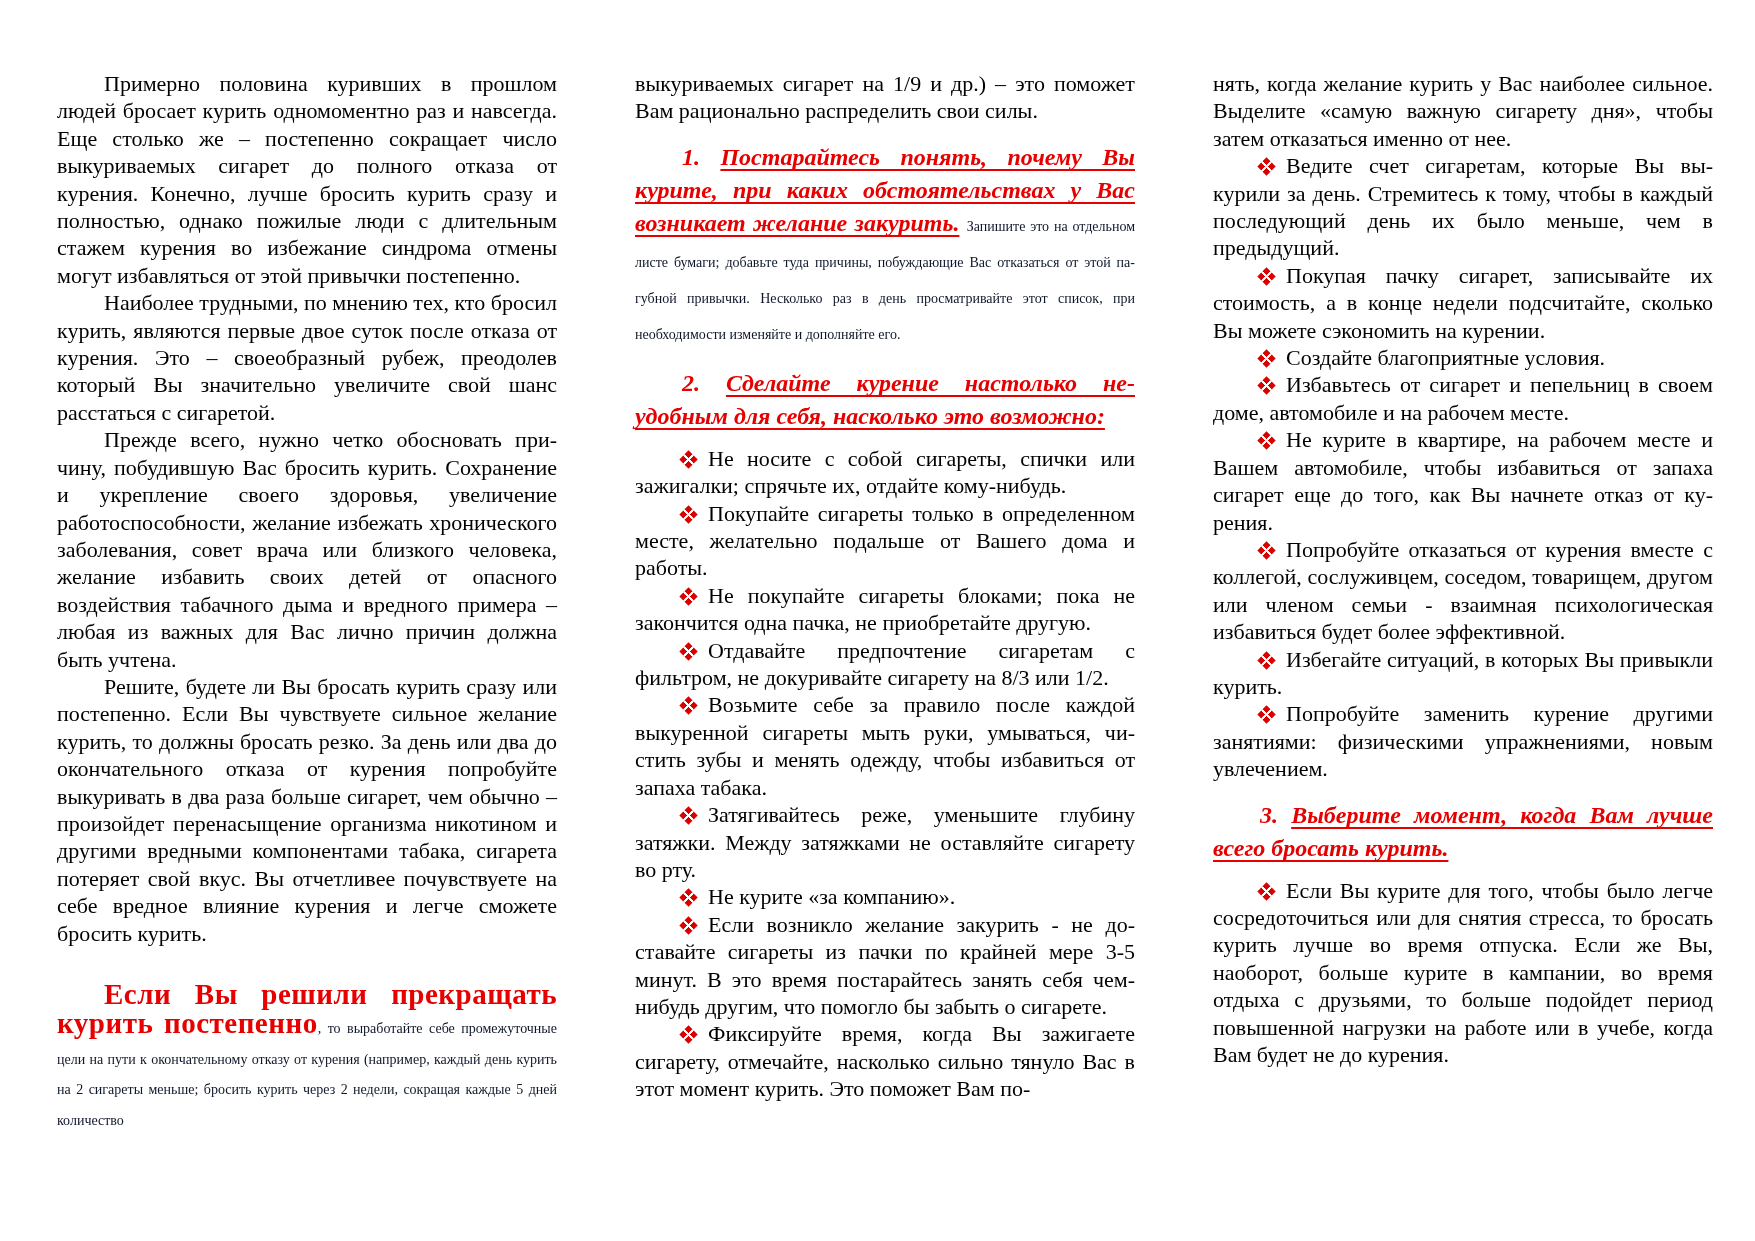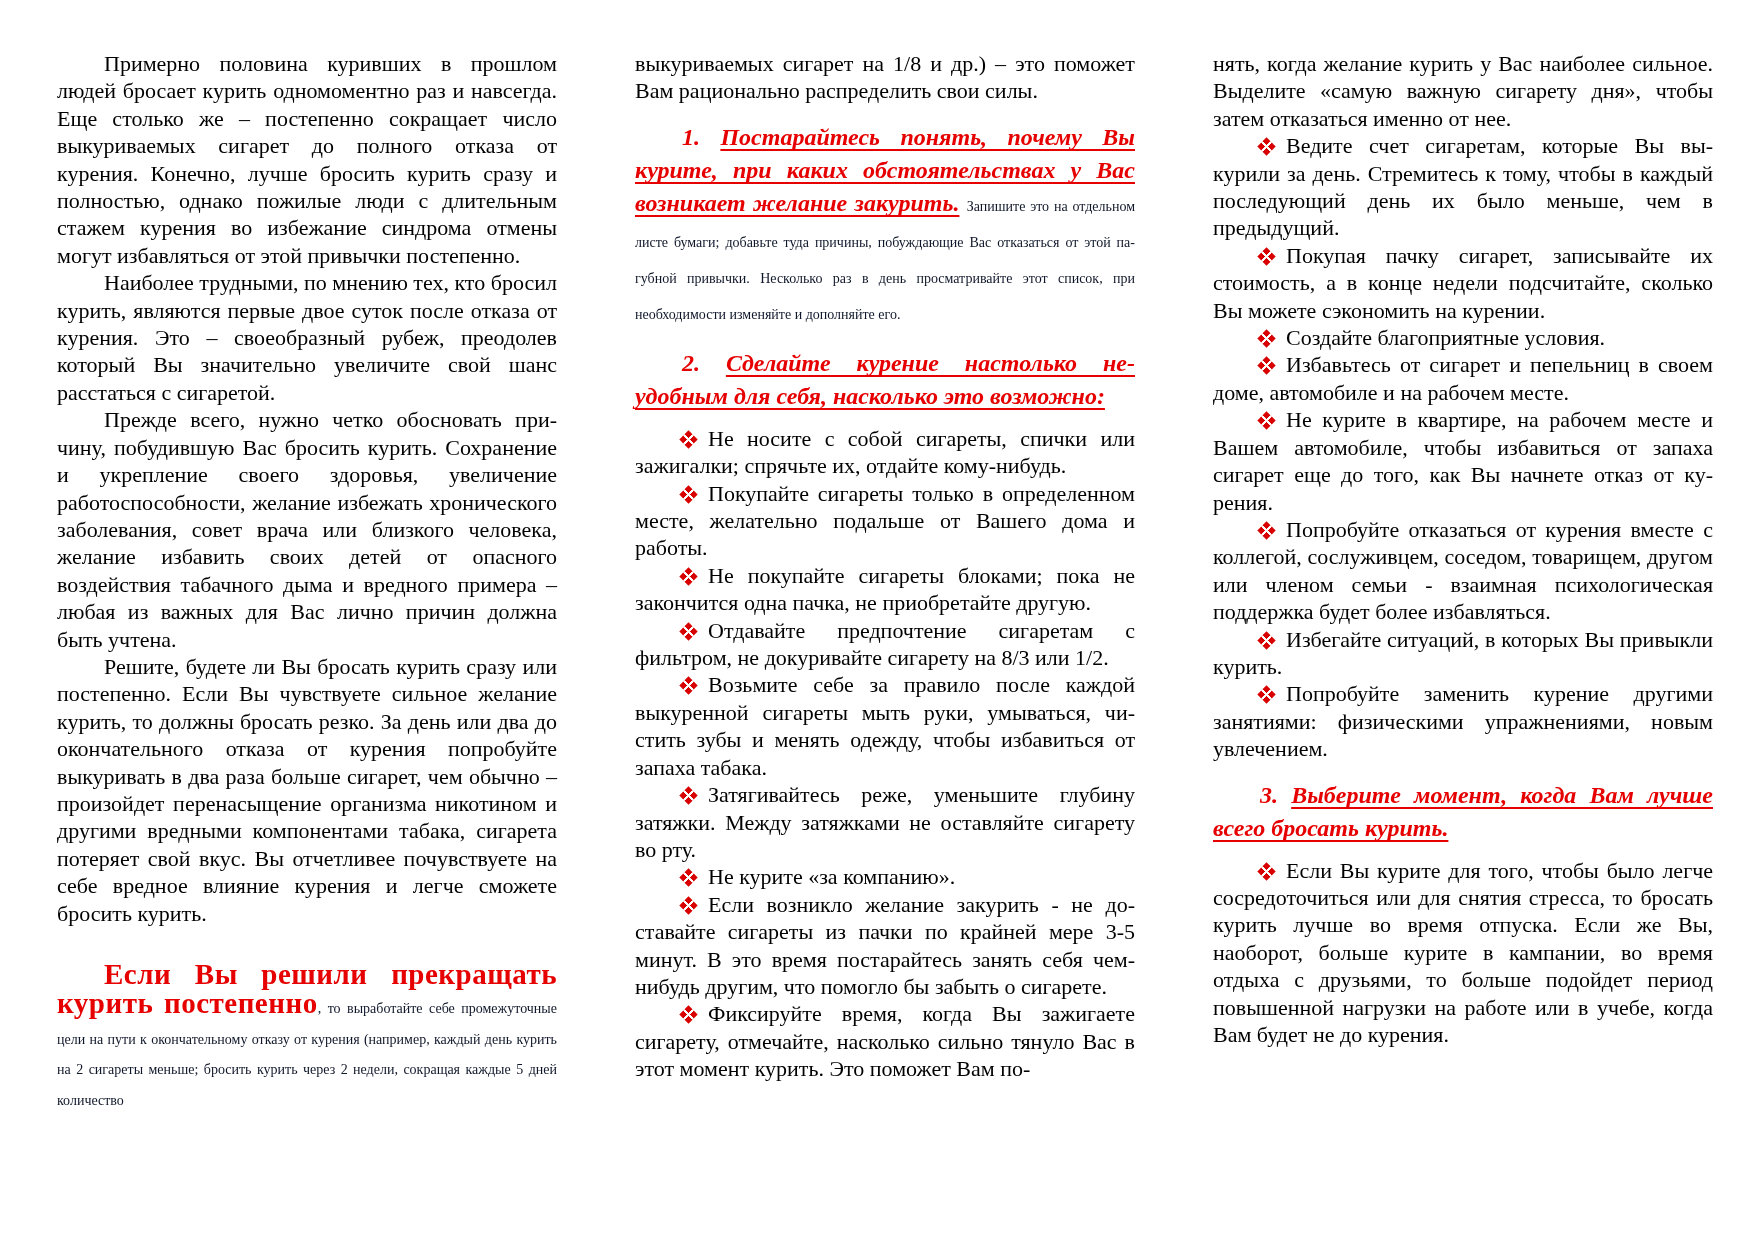--- a/index.html
+++ b/index.html
@@ -5,21 +5,21 @@
   html, body { margin: 0; padding: 0; background: #ffffff; }
   body {
     width: 1755px; height: 1241px; overflow: hidden;
     font-family: "Liberation Serif", "DejaVu Serif", serif;
     color: #000000;
   }
   .page {
     box-sizing: border-box;
     width: 1755px; height: 1061px;
     padding: 50px 40px 0 57px;
-    display: flex; gap: 78px;
+    display: flex; gap: 78px; margin-top: 20px;
   }
   .col { width: 500px; flex: 0 0 500px; }
   .col p {
     margin: 0;
     font-size: 22px;
     line-height: 27.4px;
     text-align: justify;
     text-indent: 47px;
     hyphens: manual; -webkit-hyphens: manual;
   }
@@ -72,21 +72,21 @@
 
   <div class="col">
     <p>Примерно половина куривших в прошлом людей бросает курить одномоментно раз и навсегда. Еще столько же – постепенно сокраща­ет число выкуриваемых сигарет до полного отка­за от курения. Конечно, лучше бросить курить сразу и полностью, однако пожилые люди с дли­тельным стажем курения во избежание синдрома отмены могут избавляться от этой привычки по­степенно.</p>
     <p>Наиболее трудными, по мнению тех, кто бросил курить, являются первые двое суток по­сле отказа от курения. Это – своеобразный ру­беж, преодолев который Вы значительно увели­чите свой шанс расстаться с сигаретой.</p>
     <p>Прежде всего, нужно четко обосновать при­чину, побудившую Вас бросить курить. Сохра­нение и укрепление своего здоровья, увеличение работоспособности, желание избежать хрониче­ского заболевания, совет врача или близкого че­ловека, желание избавить своих детей от опасно­го воздействия табачного дыма и вредного при­мера – любая из важных для Вас лично причин должна быть учтена.</p>
     <p>Решите, будете ли Вы бросать курить сразу или постепенно. Если Вы чувствуете сильное желание курить, то должны бросать резко. За день или два до окончательного отказа от куре­ния попробуйте выкуривать в два раза больше сигарет, чем обычно – произойдет перенасыще­ние организма никотином и другими вредными компонентами табака, сигарета потеряет свой вкус. Вы отчетливее почувствуете на себе вред­ное влияние курения и легче сможете бросить курить.</p>
     <p class="gpara"><span class="ghead">Если Вы решили прекращать ку­рить постепенно</span><span class="body-run">, то выработайте себе промежуточные цели на пути к окончательному отказу от курения (например, каждый день ку­рить на 2 сигареты меньше; бросить курить через 2 недели, сокращая каждые 5 дней количество</span></p>
   </div>
 
   <div class="col">
-    <p class="cont">выкуриваемых сигарет на 1/8 и др.) – это помо­жет Вам рационально распределить свои силы.</p>
+    <p class="cont">выкуриваемых сигарет на 1/9 и др.) – это помо­жет Вам рационально распределить свои силы.</p>
 
     <p class="hnum"><span>1.</span> <span class="u">Постарайтесь понять, почему Вы курите, при каких обстоятельствах у Вас возникает желание закурить.</span> <span class="body-run">Запишите это на отдельном листе бумаги; добавьте туда при­чины, побуждающие Вас отказаться от этой па­губной привычки. Несколько раз в день про­сматривайте этот список, при необходимости изменяйте и дополняйте его.</span></p>
 
     <p class="hnum"><span>2.</span> <span class="u">Сделайте курение настолько не­удобным для себя, насколько это возмож­но:</span></p>
 
     <p><span class="bi"></span><span>Не носите с собой сигареты, спички или зажигалки; спрячьте их, отдайте кому-нибудь.</span></p>
     <p><span class="bi"></span><span>Покупайте сигареты только в определен­ном месте, желательно подальше от Вашего дома и работы.</span></p>
     <p><span class="bi"></span><span>Не покупайте сигареты блоками; пока не закончится одна пачка, не приобретайте другую.</span></p>
     <p><span class="bi"></span><span>Отдавайте предпочтение сигаретам с фильтром, не докуривайте сигарету на 8/3 или 1/2.</span></p>
     <p><span class="bi"></span><span>Возьмите себе за правило после каждой выкуренной сигареты мыть руки, умываться, чи­стить зубы и менять одежду, чтобы избавиться от запаха табака.</span></p>
@@ -97,21 +97,21 @@
   </div>
 
   <div class="col">
     <p class="cont">нять, когда желание курить у Вас наиболее силь­ное. Выделите «самую важную сигарету дня», чтобы затем отказаться именно от нее.</p>
 
     <p><span class="bi"></span><span>Ведите счет сигаретам, которые Вы вы­курили за день. Стремитесь к тому, чтобы в каж­дый последующий день их было меньше, чем в предыдущий.</span></p>
     <p><span class="bi"></span><span>Покупая пачку сигарет, записывайте их стоимость, а в конце недели подсчитайте, сколь­ко Вы можете сэкономить на курении.</span></p>
     <p><span class="bi"></span><span>Создайте благоприятные условия.</span></p>
     <p><span class="bi"></span><span>Избавьтесь от сигарет и пепельниц в сво­ем доме, автомобиле и на рабочем месте.</span></p>
     <p><span class="bi"></span><span>Не курите в квартире, на рабочем месте и Вашем автомобиле, чтобы избавиться от запаха сигарет еще до того, как Вы начнете отказ от ку­рения.</span></p>
-    <p><span class="bi"></span><span>Попробуйте отказаться от курения вместе с коллегой, сослуживцем, соседом, товарищем, другом или членом семьи - взаимная психологи­ческая поддержка будет более избавляться.</span></p>
+    <p><span class="bi"></span><span>Попробуйте отказаться от курения вместе с коллегой, сослуживцем, соседом, товарищем, другом или членом семьи - взаимная психологи­ческая избавиться будет более эффективной.</span></p>
     <p><span class="bi"></span><span>Избегайте ситуаций, в которых Вы при­выкли курить.</span></p>
     <p><span class="bi"></span><span>Попробуйте заменить курение другими занятиями: физическими упражнениями, новым увлечением.</span></p>
 
     <p class="hnum"><span>3.</span> <span class="u">Выберите момент, когда Вам луч­ше всего бросать курить.</span></p>
 
     <p><span class="bi"></span><span>Если Вы курите для того, чтобы было легче сосредоточиться или для снятия стресса, то бросать курить лучше во время отпуска. Если же Вы, наоборот, больше курите в кампании, во время отдыха с друзьями, то больше подойдет период повышенной нагрузки на работе или в учебе, когда Вам будет не до курения.</span></p>
   </div>
 
 </div>
 

